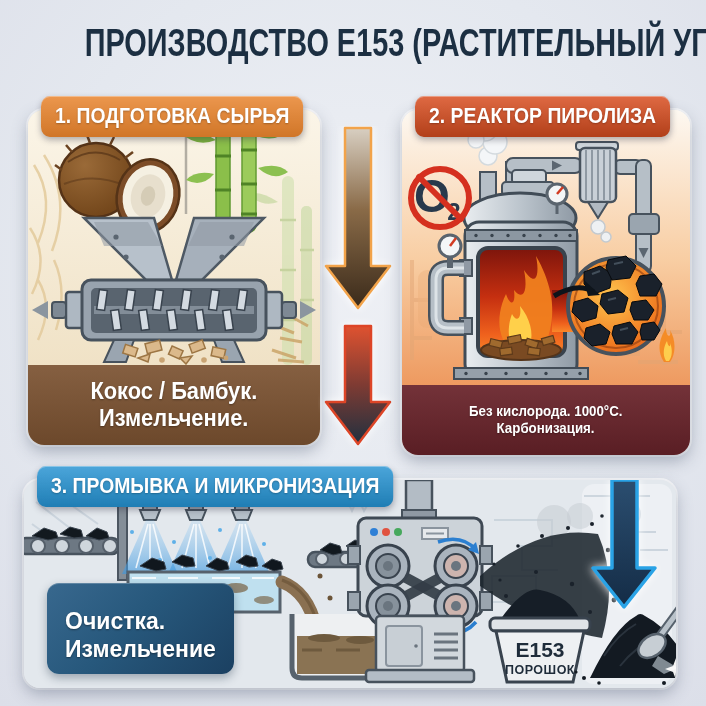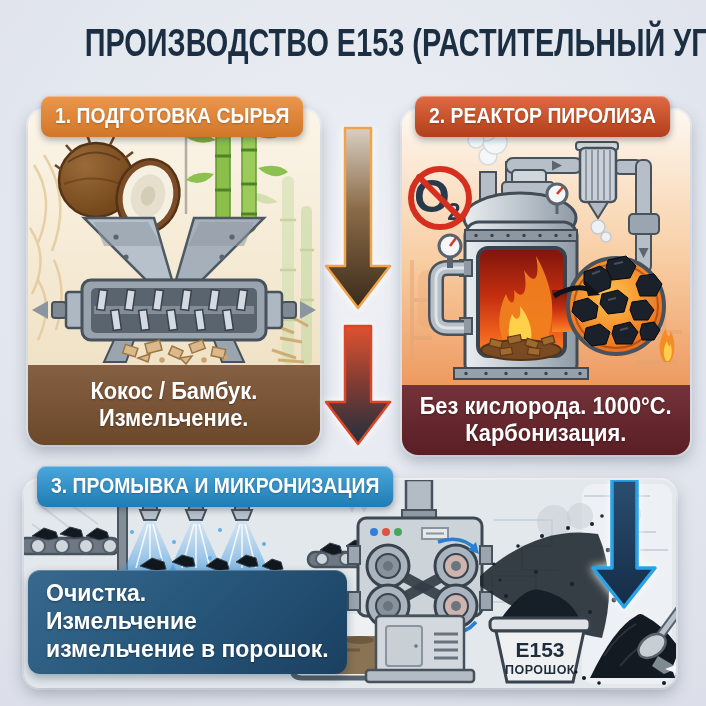--- a/index.html
+++ b/index.html
@@ -26,24 +26,24 @@
     text-shadow:0 1px 2px rgba(0,0,0,.25);z-index:5;}
   .badge-1{background:linear-gradient(rgba(255,255,255,.16),rgba(0,0,0,.10)),var(--step1_accent,#e8832c);}
   .badge-2{background:linear-gradient(rgba(255,255,255,.16),rgba(0,0,0,.18)),var(--step2_accent,#d94d1f);}
   .badge-3{background:linear-gradient(rgba(255,255,255,.18),rgba(0,0,0,.14)),var(--step3_accent,#2492d2);}
   
   .caption-bar{position:absolute;left:0;right:0;bottom:0;border-radius:0 0 16px 16px;
     display:flex;flex-direction:column;align-items:center;justify-content:center;
     color:#fff;font-weight:bold;line-height:1.18;text-align:center;
     text-shadow:0 1px 2px rgba(0,0,0,.35);}
   #caption1{height:80px;font-size:23px;background:linear-gradient(rgba(255,255,255,.08),rgba(0,0,0,.12)),var(--step1_caption_bg,#7b5231);text-align:right;}
-  #caption2{height:70px;font-size:23px;background:linear-gradient(rgba(255,255,255,.07),rgba(0,0,0,.15)),var(--step2_caption_bg,#69232a);}
+  #caption2{height:70px;font-size:14px;background:linear-gradient(rgba(255,255,255,.07),rgba(0,0,0,.15)),var(--step2_caption_bg,#69232a);}
   .caption-bar span{display:block;transform:scaleX(.95);}
   
-  #caption3{position:absolute;left:4px;bottom:14px;padding:9px 18px 11px;border-radius:12px;
+  #caption3{position:absolute;left:23px;bottom:14px;padding:24px 18px 11px;border-radius:12px;
     background:linear-gradient(135deg,#38688e 0%,var(--step3_caption_bg,#27587c) 45%,#1b4061 100%);
     color:#fff;font-weight:bold;font-size:23px;line-height:1.22;
     box-shadow:0 4px 10px rgba(20,40,60,.35), inset 0 1px 0 rgba(255,255,255,.22);
     text-shadow:0 1px 2px rgba(0,0,0,.4);z-index:4;}
   
   #flow-arrows{position:absolute;left:318px;top:126px;width:80px;height:330px;}
   .glow{filter:drop-shadow(0 0 5px rgba(255,255,255,.95));}
   svg{display:block;}
   svg text{font-family:"Liberation Sans", sans-serif;}
 </style>
@@ -531,18 +531,17 @@
           <ellipse cx="628" cy="166" rx="15" ry="10" transform="rotate(-35 628 166)" fill="#c7ced4" stroke="#57626d" stroke-width="2.5"></ellipse>
         </g>
         <path d="M652,178 l3,8 l8,3 l-8,3 l-3,8 l-3,-8 l-8,-3 l8,-3 Z" fill="#ffffff" opacity=".95"></path>
       </g>
 
       <polygon class="glow" points="588,0 613,0 613,88 631,88 600,127 569,88 588,88" fill="url(#bluearrow)" stroke="#2aa3e6" stroke-width="3.5" stroke-linejoin="round"></polygon>
     </svg>
     <div id="caption3">
       <div>Очистка.</div>
       <div>Измельчение</div>
-      <div>измельчение в порошок.</div>
     </div>
     <div class="badge badge-3">3. ПРОМЫВКА И МИКРОНИЗАЦИЯ</div>
   </div>
 
 </div>
 
 </body></html>

